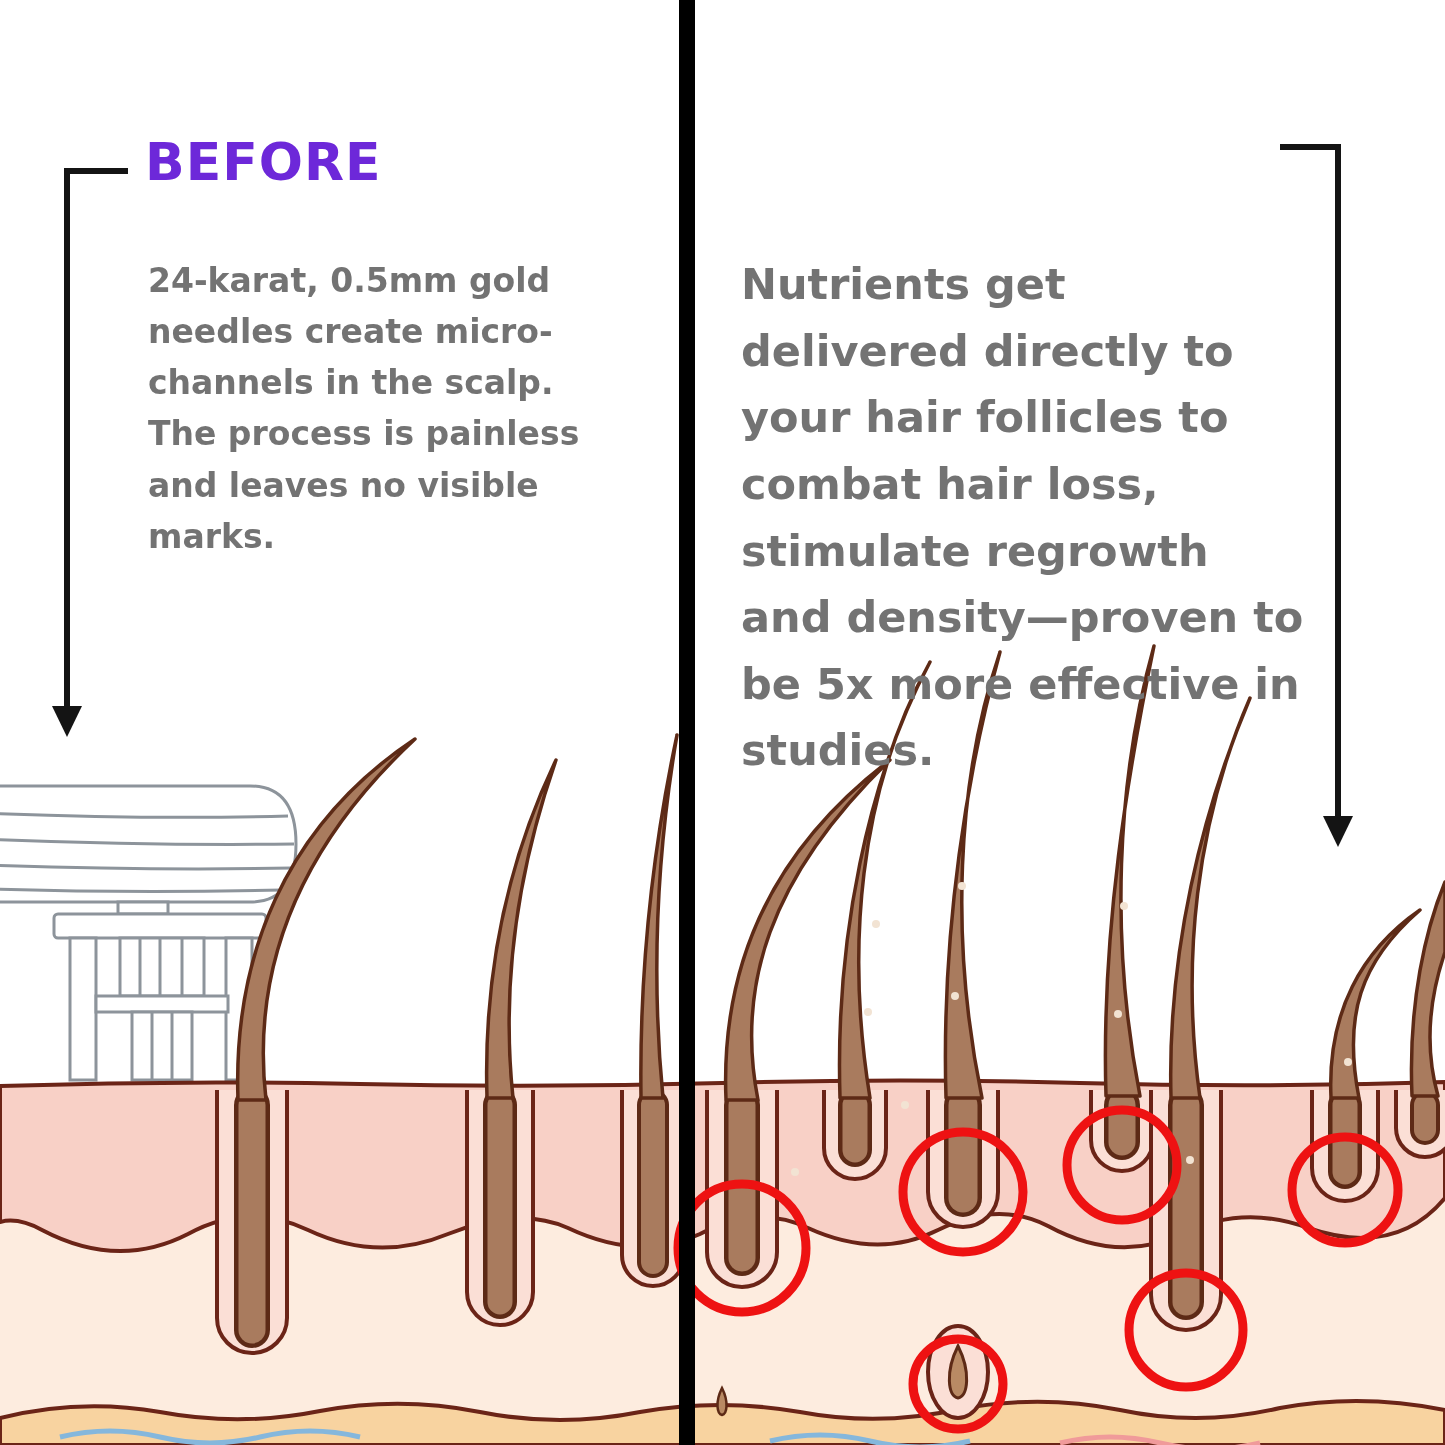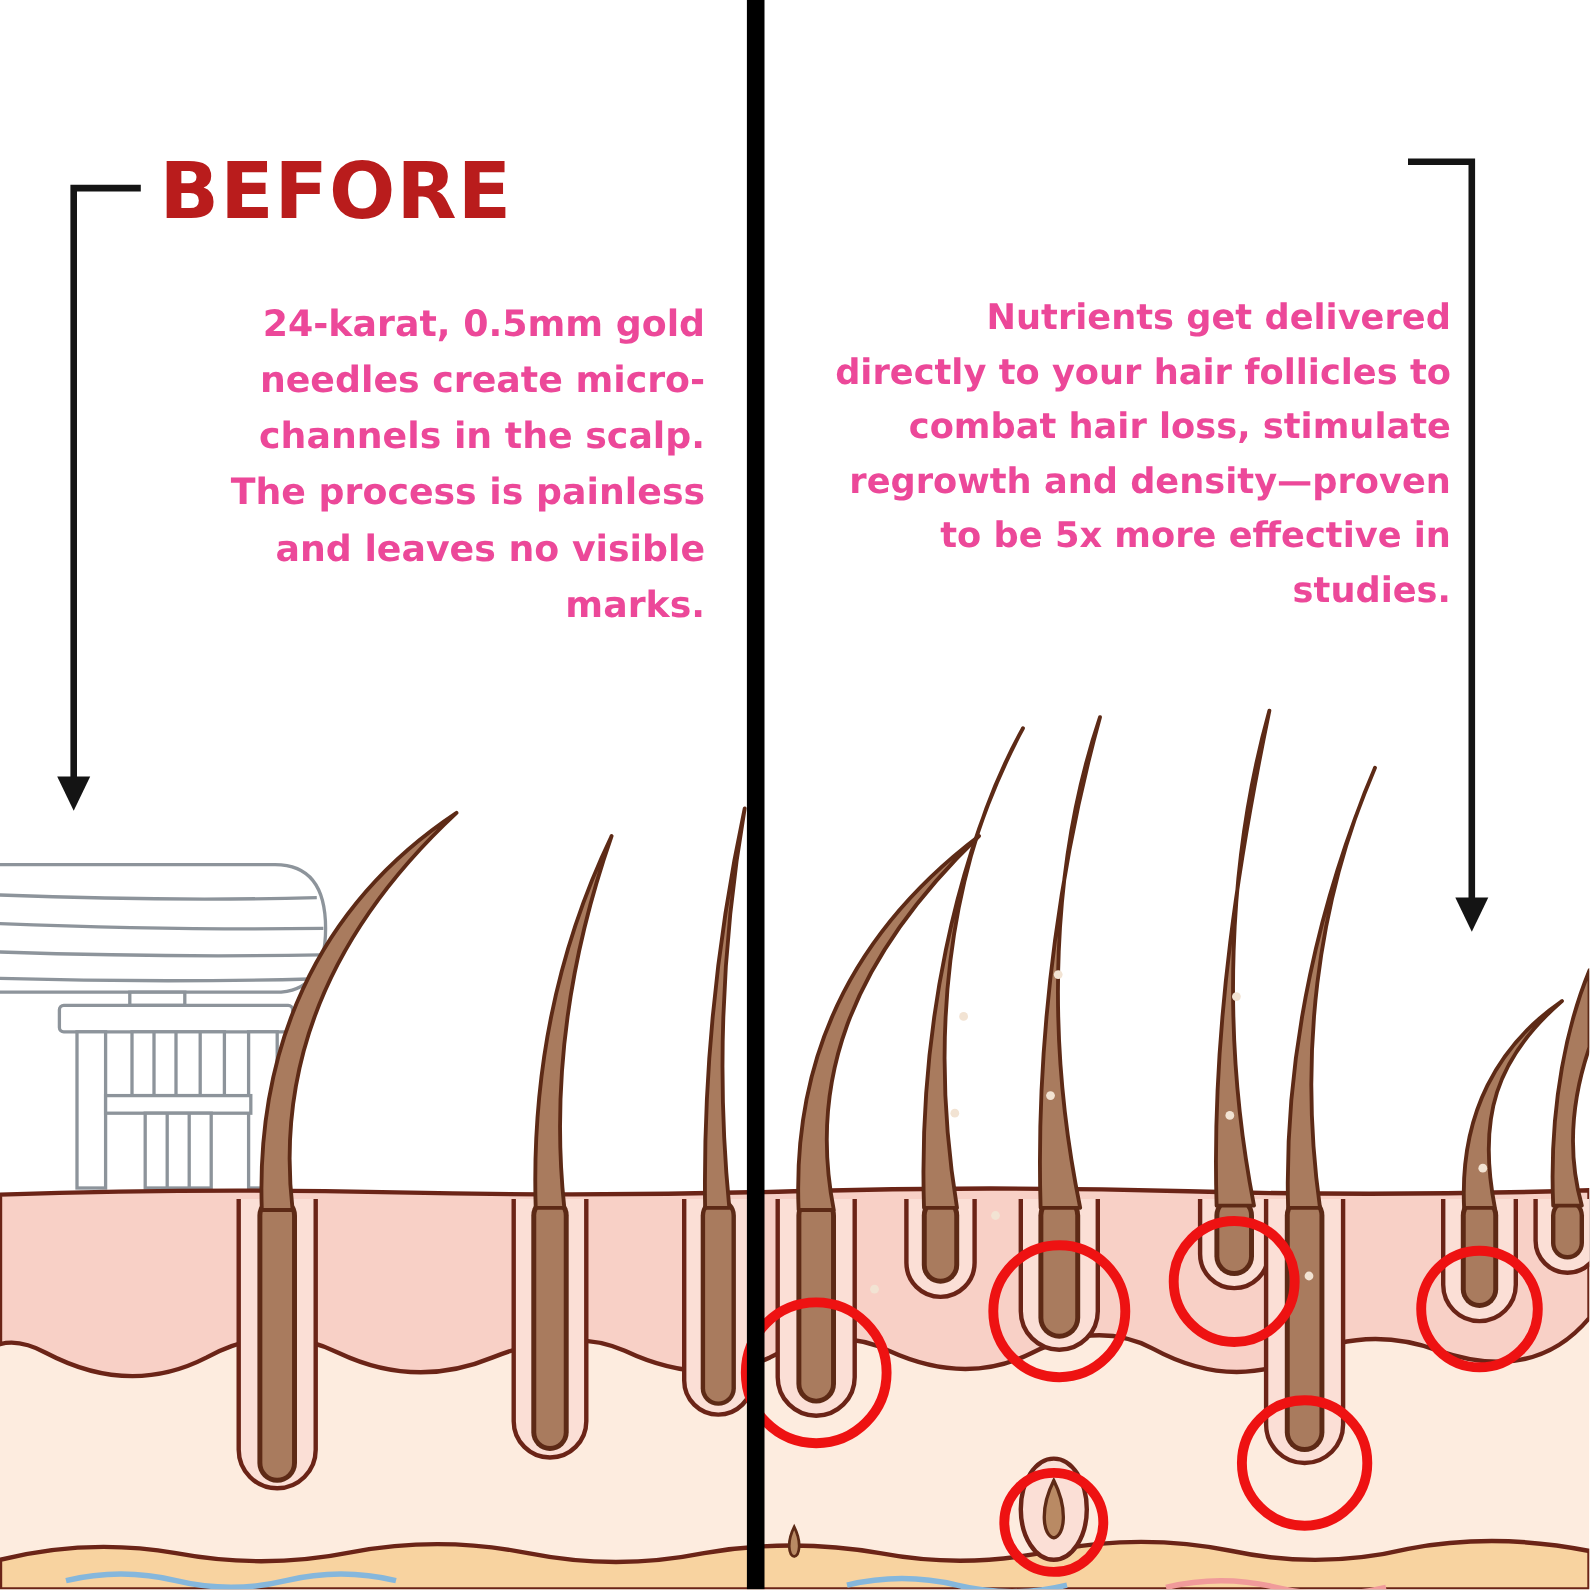--- a/index.html
+++ b/index.html
@@ -1,30 +1,30 @@
 <!DOCTYPE html>
 <html><head>
 <meta charset="utf-8">
 <style>
   html, body { margin: 0; padding: 0; background: #ffffff; }
   body { width: 1445px; height: 1445px; font-family: "DejaVu Sans", "Liberation Sans", sans-serif; }
   .canvas { position: relative; width: 1445px; height: 1445px; overflow: hidden; background: #ffffff; }
   .art { position: absolute; left: 0; top: 0; }
   .heading {
     position: absolute; margin: 0;
-    font-weight: 800; font-size: 71px; letter-spacing: 1px; color: #b91c1c;
+    font-weight: 800; font-size: 52px; letter-spacing: 1px; color: #6d28d9;
   }
   .body-text {
-    position: absolute; margin: 16px;
-    font-weight: 700; color: #ec4899; line-height: 1.55; text-align: right;
+    position: absolute; margin: 3px;
+    font-weight: 700; color: #737373; line-height: 1.55;
   }
   #before-title { left: 145px; top: 132px; }
   #before-body  { left: 145px; top: 252px; width: 480px; font-size: 33px; }
   #after-title  { left: 982px; top: 100px; }
-  #after-body   { left: 738px; top: 248px; width: 565px; font-size: 32px; }
+  #after-body   { left: 738px; top: 248px; width: 565px; font-size: 43px; }
 </style>
 </head>
 <body>
 
 <div class="canvas">
 
   <svg class="art" width="1445" height="1445" viewBox="0 0 1445 1445" xmlns="http://www.w3.org/2000/svg">
 
     <g>
       <path d="M 128 171 L 67 171 L 67 708" fill="none" stroke="#141414" stroke-width="6"></path>

